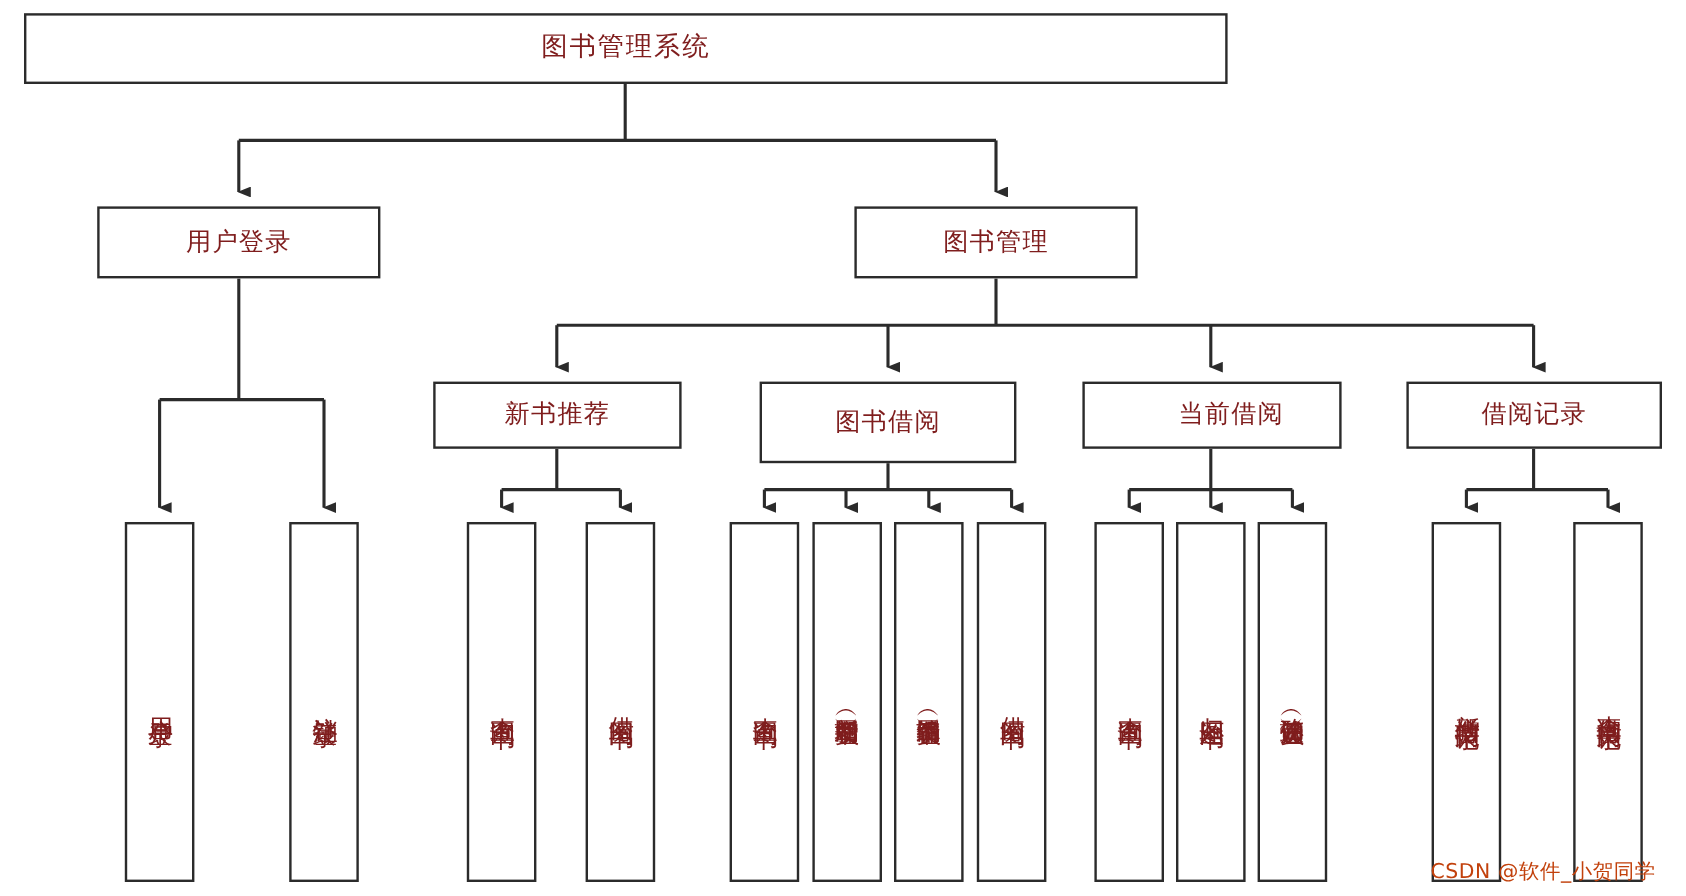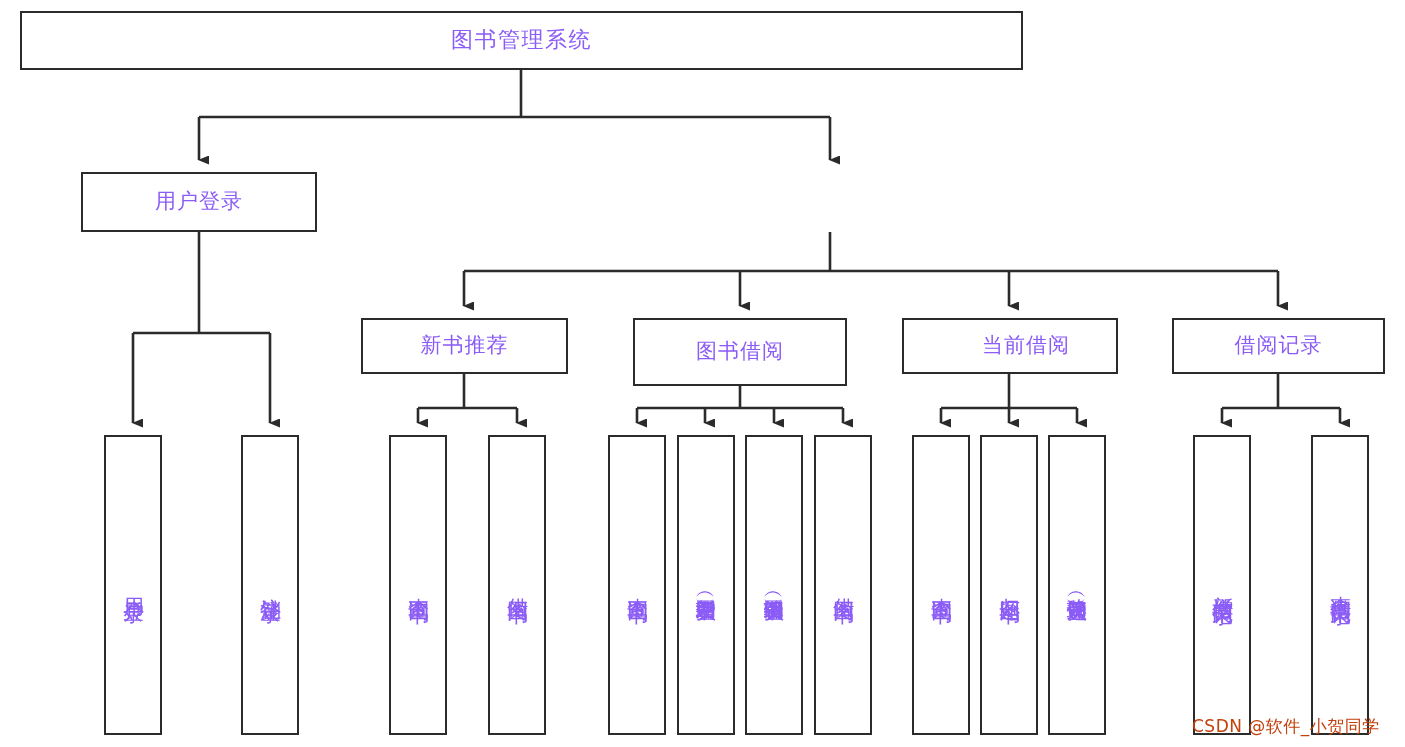--- a/index.html
+++ b/index.html
@@ -27,21 +27,21 @@
     background: #ffffff;
     display: flex;
     align-items: center;
     justify-content: center;
     color: #1a1a1a;
   }
   .node .label {
     display: block;
     text-align: center;
     white-space: nowrap;
-    color: #8b5cf6;
+    color: #7f1d1d;
   }
   .node.horiz .label {
     font-size: 21px;
     line-height: 1.1;
     letter-spacing: 1px;
   }
   .node.root .label { font-size: 22px; letter-spacing: 1.5px; }
   .node.vert {
     align-items: center;
     justify-content: center;
@@ -122,20 +122,23 @@
     </g>
   </svg>
 
   <div class="node root horiz" style="left:20px; top:11px; width:1003px; height:59px;">
     <span class="label">图书管理系统</span>
   </div>
 
   <div class="node horiz" style="left:81px; top:172px; width:236px; height:60px;">
     <span class="label">用户登录</span>
   </div>
+  <div class="node horiz" style="left:712px; top:172px; width:236px; height:60px;">
+    <span class="label">图书管理</span>
+  </div>
 
   <div class="node horiz" style="left:361px; top:318px; width:207px; height:56px;">
     <span class="label">新书推荐</span>
   </div>
   <div class="node horiz" style="left:633px; top:318px; width:214px; height:68px;">
     <span class="label">图书借阅</span>
   </div>
   <div class="node horiz" style="left:902px; top:318px; width:216px; height:56px;padding-left:32px;">
     <span class="label">当前借阅</span>
   </div>

